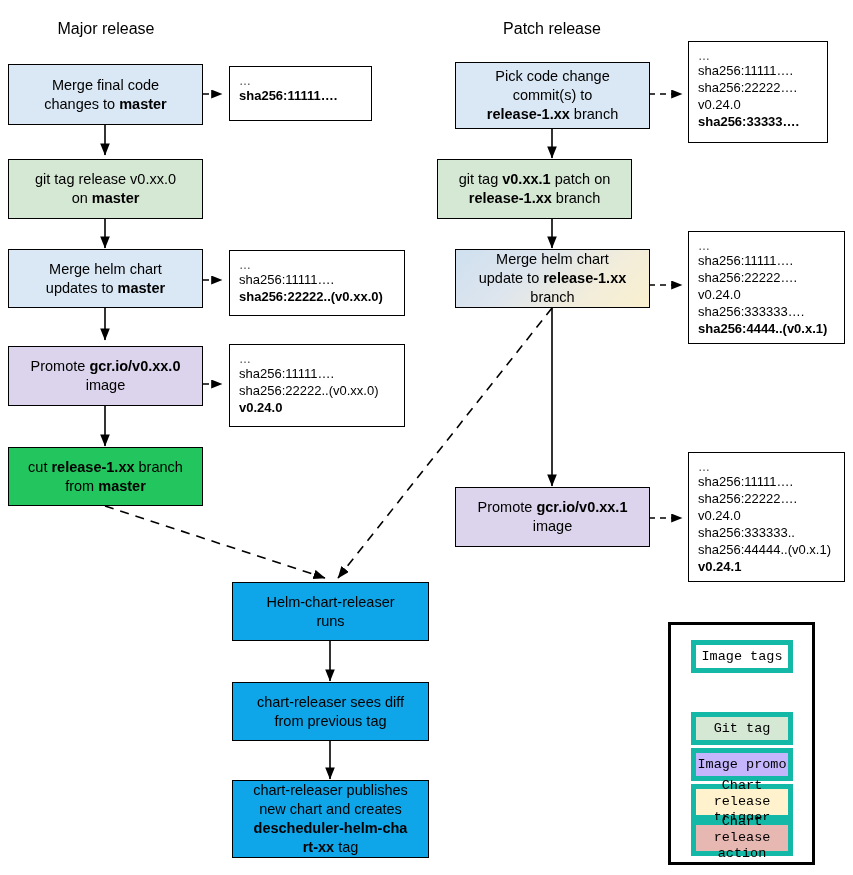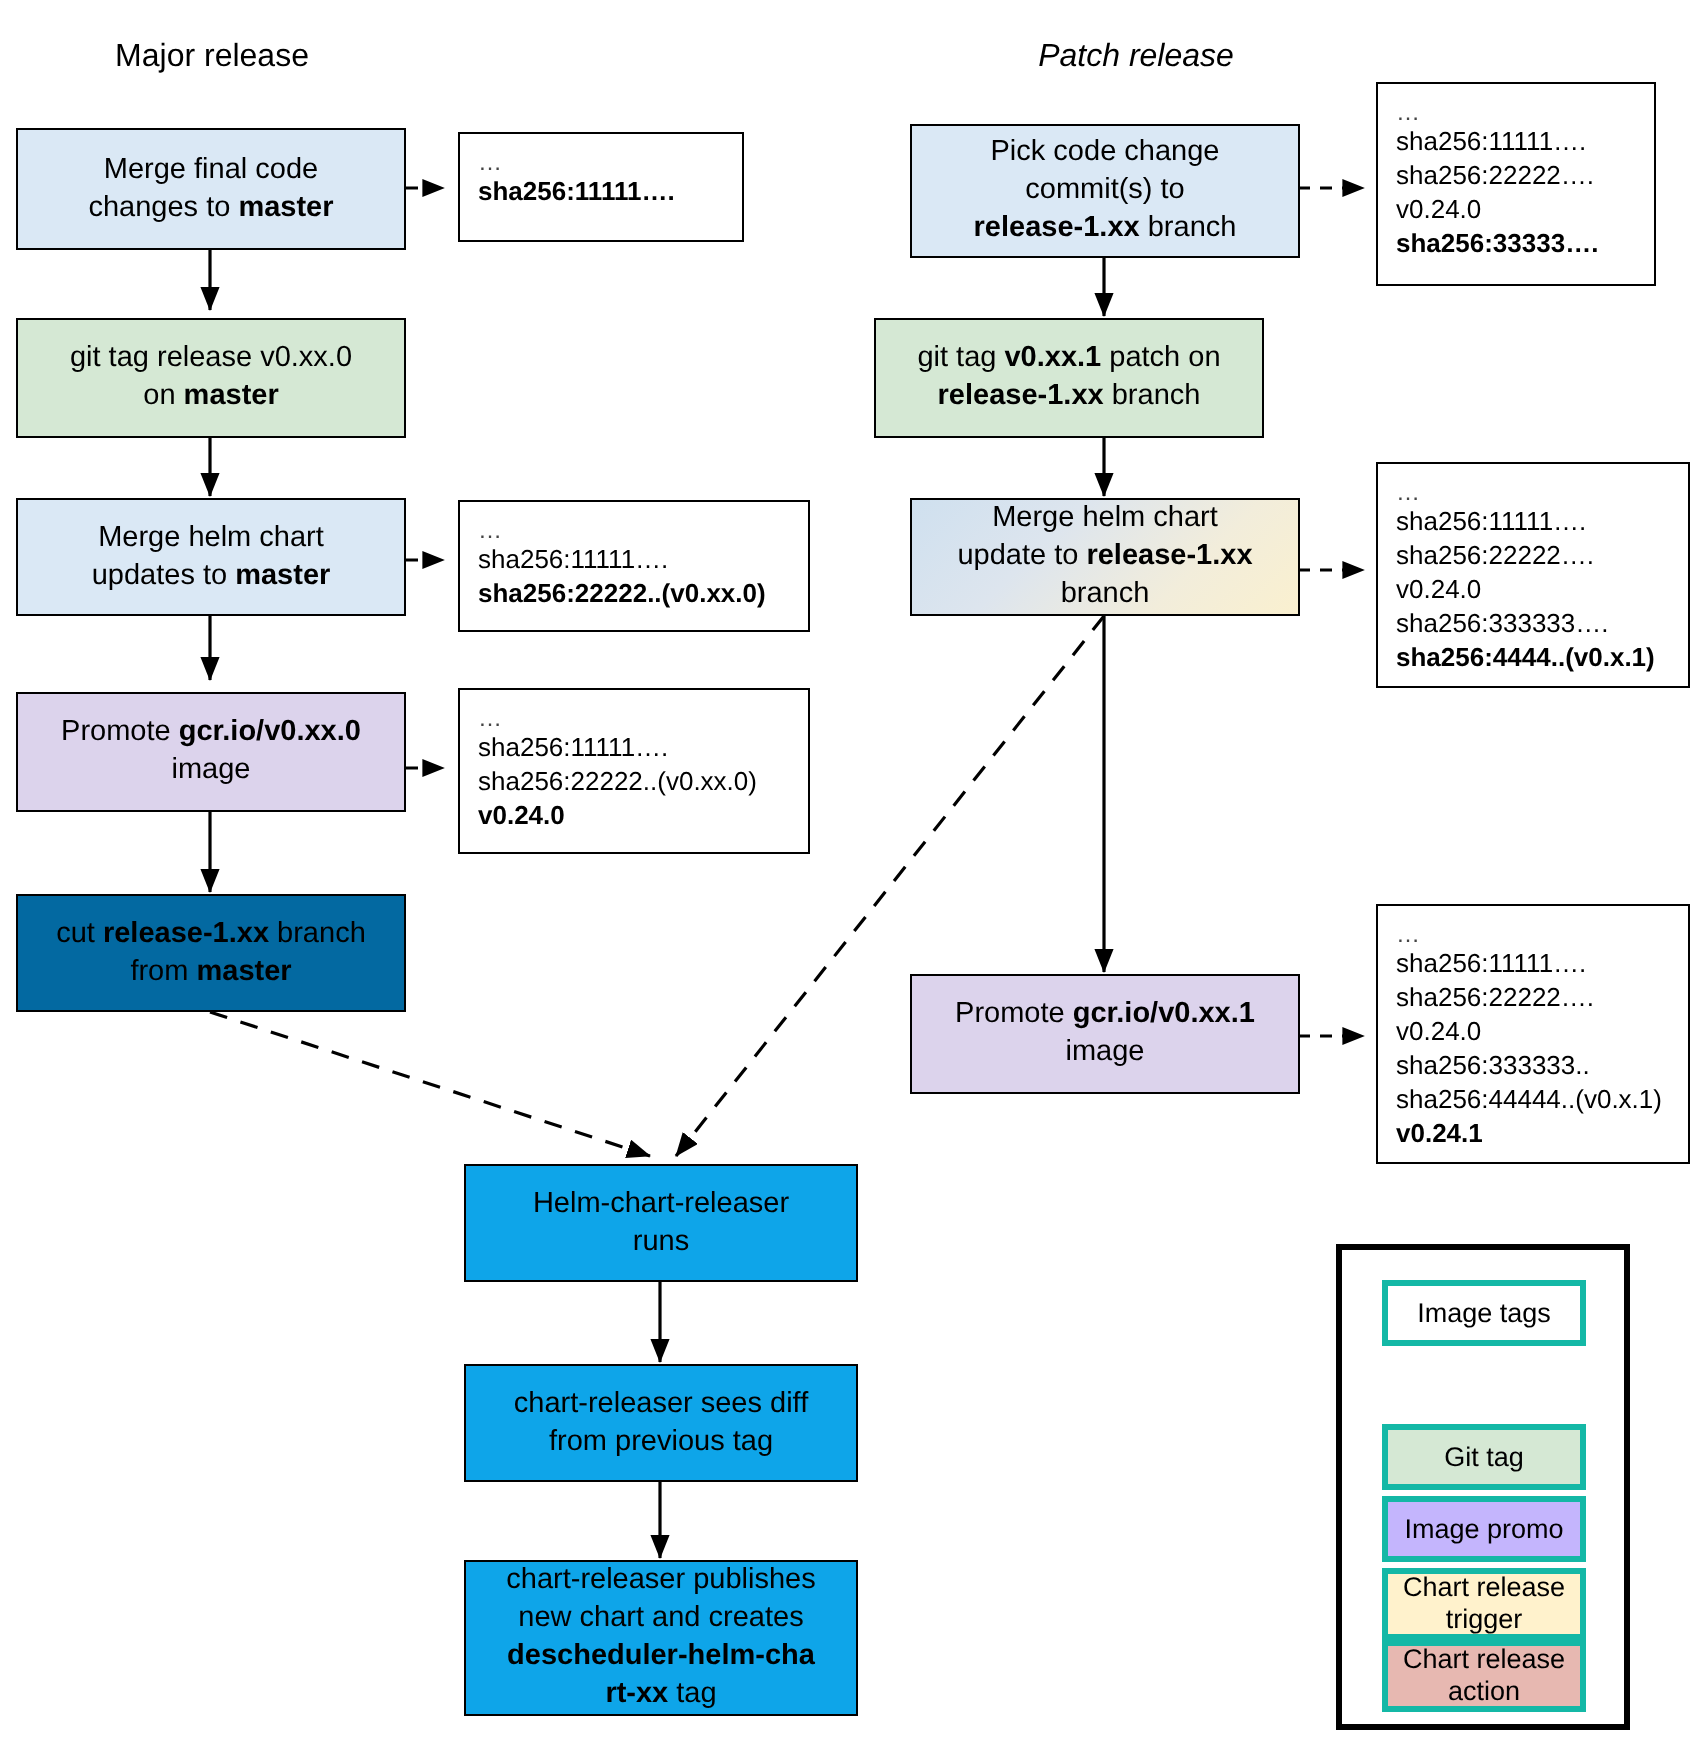--- a/index.html
+++ b/index.html
@@ -38,21 +38,21 @@
     font-size: 14.5px;
     line-height: 19px;
     padding: 2px 6px;
     color: #000;
   }
   .node .inner { width: 100%; }
   .node b { font-weight: bold; }
   .n-blue   { background: #dae8f5; }
   .n-green  { background: #d5e8d4; }
   .n-purple { background: #dcd3ec; }
-  .n-yellow { background: #0369a1; }
+  .n-yellow { background: #22c55e; }
   .n-red    { background: #0ea5e9; }
   .n-grad   { background: linear-gradient(135deg, #cfe0ef 0%, #dde5ee 35%, #f2eddb 70%, #faf0cf 100%); }
   .tagbox {
     position: absolute;
     box-sizing: border-box;
     border: 1.6px solid #000000;
     background: #ffffff;
     font-size: 13px;
     line-height: 17px;
     padding: 8px 9px;
@@ -71,28 +71,29 @@
   }
   .legend-frame {
     position: absolute;
     box-sizing: border-box;
     border: 3px solid #000000;
     background: #ffffff;
   }
   .legend-item {
     position: absolute;
     box-sizing: border-box;
-    border: 3px solid #14b8a6;
+    border: 5px solid #14b8a6;
     display: flex;
     align-items: center;
     justify-content: center;
     text-align: center;
     font-size: 13.5px;
     line-height: 16px;
     color: #000;
+    font-family: Liberation Mono, monospace;
   }
 </style>
 </head>
 <body>
 
 <div id="canvas">
 
   <svg class="edges" viewBox="0 0 853 875">
     <defs>
       <marker id="ah" markerWidth="9" markerHeight="9" refX="7.2" refY="3" orient="auto" markerUnits="strokeWidth">
@@ -130,21 +131,21 @@
       <line x1="649" y1="518" x2="682" y2="518" marker-end="url(#ahd)"></line>
     </g>
 
     <g stroke="#000" stroke-width="1.6" fill="none" stroke-dasharray="9,7">
       <line x1="105" y1="506" x2="325" y2="578" marker-end="url(#ahd)"></line>
       <line x1="552" y1="308" x2="338" y2="578" marker-end="url(#ahd)"></line>
     </g>
   </svg>
 
   <div class="col-title" style="left:8px; top:19px; width:196px;">Major release</div>
-  <div class="col-title" style="left:470px; top:19px; width:196px;font-style:italic;">Patch release</div>
+  <div class="col-title" style="left:454px; top:19px; width:196px;">Patch release</div>
 
   <div class="node n-blue" style="left:8px; top:64px; width:195px; height:61px;">
     <div class="inner">
       <span>Merge final code</span><br>
       <span>changes to </span><b>master</b>
     </div>
   </div>
 
   <div class="node n-green" style="left:8px; top:159px; width:195px; height:60px;">
     <div class="inner">

